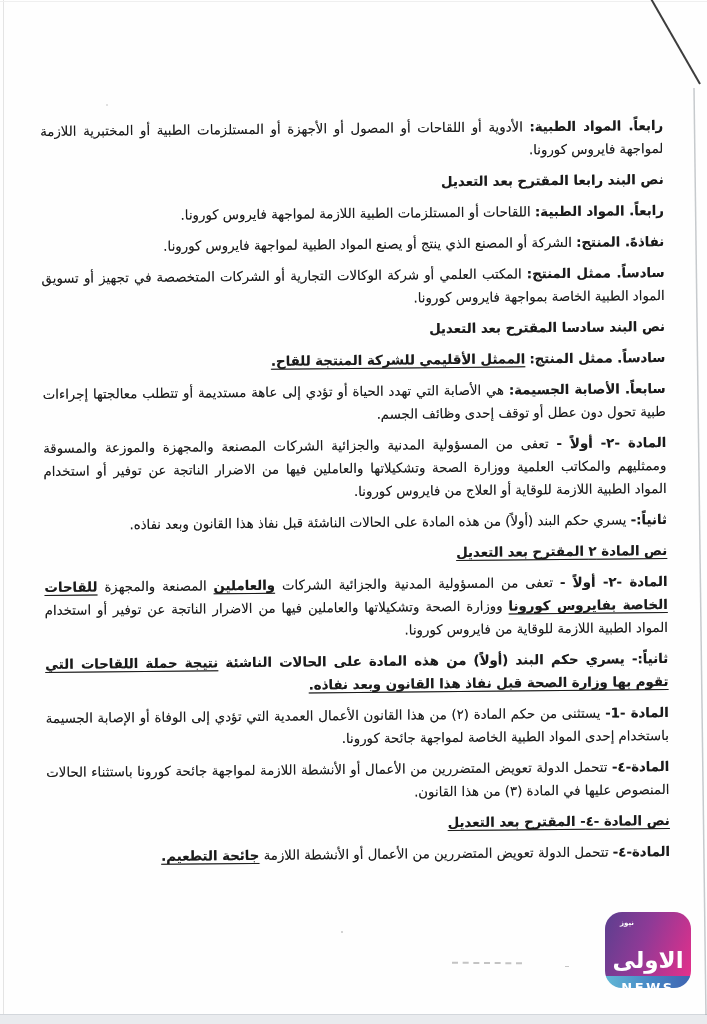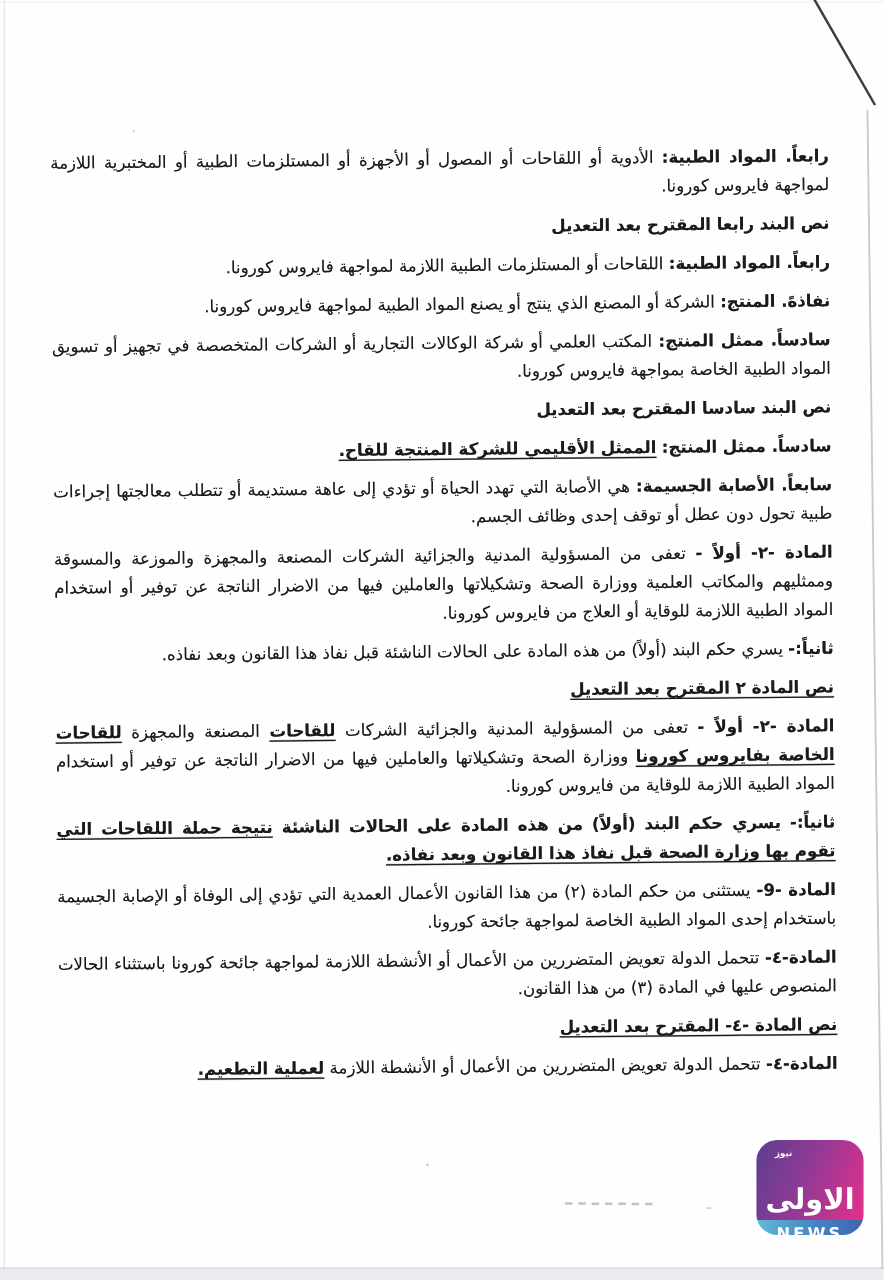--- a/index.html
+++ b/index.html
@@ -75,26 +75,26 @@
     <p class="heading"><span class="b">نص البند رابعا المقترح بعد التعديل</span></p>
     <p><span class="b">رابعاً. المواد الطبية:</span><span> اللقاحات أو المستلزمات الطبية اللازمة لمواجهة فايروس كورونا.</span></p>
     <p><span class="b">نفاذهً. المنتج:</span><span> الشركة أو المصنع الذي ينتج أو يصنع المواد الطبية لمواجهة فايروس كورونا.</span></p>
     <p><span class="b">سادساً. ممثل المنتج:</span><span> المكتب العلمي أو شركة الوكالات التجارية أو الشركات المتخصصة في تجهيز أو تسويق المواد الطبية الخاصة بمواجهة فايروس كورونا.</span></p>
     <p class="heading"><span class="b">نص البند سادسا المقترح بعد التعديل</span></p>
     <p><span class="b">سادساً. ممثل المنتج:</span><span> </span><span class="b u">الممثل الأقليمي للشركة المنتجة للقاح.</span></p>
     <p><span class="b">سابعاً. الأصابة الجسيمة:</span><span> هي الأصابة التي تهدد الحياة أو تؤدي إلى عاهة مستديمة أو تتطلب معالجتها إجراءات طبية تحول دون عطل أو توقف إحدى وظائف الجسم.</span></p>
     <p><span class="b">المادة -٢- أولاً -</span><span> تعفى من المسؤولية المدنية والجزائية الشركات المصنعة والمجهزة والموزعة والمسوقة وممثليهم والمكاتب العلمية ووزارة الصحة وتشكيلاتها والعاملين فيها من الاضرار الناتجة عن توفير أو استخدام المواد الطبية اللازمة للوقاية أو العلاج من فايروس كورونا.</span></p>
     <p><span class="b">ثانياً:-</span><span> يسري حكم البند (أولاً) من هذه المادة على الحالات الناشئة قبل نفاذ هذا القانون وبعد نفاذه.</span></p>
     <p class="heading"><span class="b u">نص المادة ٢ المقترح بعد التعديل</span></p>
-    <p><span class="b">المادة -٢- أولاً -</span><span> تعفى من المسؤولية المدنية والجزائية الشركات </span><span class="b u">للقاحات</span><span> المصنعة والمجهزة </span><span class="b u">للقاحات الخاصة بفايروس كورونا</span><span> ووزارة الصحة وتشكيلاتها والعاملين فيها من الاضرار الناتجة عن توفير أو استخدام المواد الطبية اللازمة للوقاية من فايروس كورونا.</span></p>
+    <p><span class="b">المادة -٢- أولاً -</span><span> تعفى من المسؤولية المدنية والجزائية الشركات </span><span class="b u">والعاملين</span><span> المصنعة والمجهزة </span><span class="b u">للقاحات الخاصة بفايروس كورونا</span><span> ووزارة الصحة وتشكيلاتها والعاملين فيها من الاضرار الناتجة عن توفير أو استخدام المواد الطبية اللازمة للوقاية من فايروس كورونا.</span></p>
     <p><span class="b">ثانياً:-</span><span class="b"> يسري حكم البند (أولاً) من هذه المادة على الحالات الناشئة </span><span class="b u">نتيجة حملة اللقاحات التي تقوم بها وزارة الصحة قبل نفاذ هذا القانون وبعد نفاذه.</span></p>
-    <p><span class="b">المادة -9-</span><span> يستثنى من حكم المادة (٢) من هذا القانون الأعمال العمدية التي تؤدي إلى الوفاة أو الإصابة الجسيمة باستخدام إحدى المواد الطبية الخاصة لمواجهة جائحة كورونا.</span></p>
+    <p><span class="b">المادة -1-</span><span> يستثنى من حكم المادة (٢) من هذا القانون الأعمال العمدية التي تؤدي إلى الوفاة أو الإصابة الجسيمة باستخدام إحدى المواد الطبية الخاصة لمواجهة جائحة كورونا.</span></p>
     <p><span class="b">المادة-٤-</span><span> تتحمل الدولة تعويض المتضررين من الأعمال أو الأنشطة اللازمة لمواجهة جائحة كورونا باستثناء الحالات المنصوص عليها في المادة (٣) من هذا القانون.</span></p>
     <p class="heading"><span class="b u">نص المادة -٤- المقترح بعد التعديل</span></p>
-    <p><span class="b">المادة-٤-</span><span> تتحمل الدولة تعويض المتضررين من الأعمال أو الأنشطة اللازمة </span><span class="b u">لعملية التطعيم.</span></p>
+    <p><span class="b">المادة-٤-</span><span> تتحمل الدولة تعويض المتضررين من الأعمال أو الأنشطة اللازمة </span><span class="b u">جائحة التطعيم.</span></p>
   </div>
 
 <svg class="artifact-svg" width="707" height="1024" viewBox="0 0 707 1024">
   <line x1="650" y1="-3" x2="700" y2="84" stroke="#3d3d3d" stroke-width="2"></line>
   <line x1="694" y1="88" x2="706" y2="1015" stroke="#9aa0a6" stroke-width="1.5" opacity="0.55"></line>
 </svg>
 <div class="dash-artifact"></div>
 <div class="speck speck1"></div>
 <div class="speck speck2"></div>
 <div class="speck speck3"></div>

